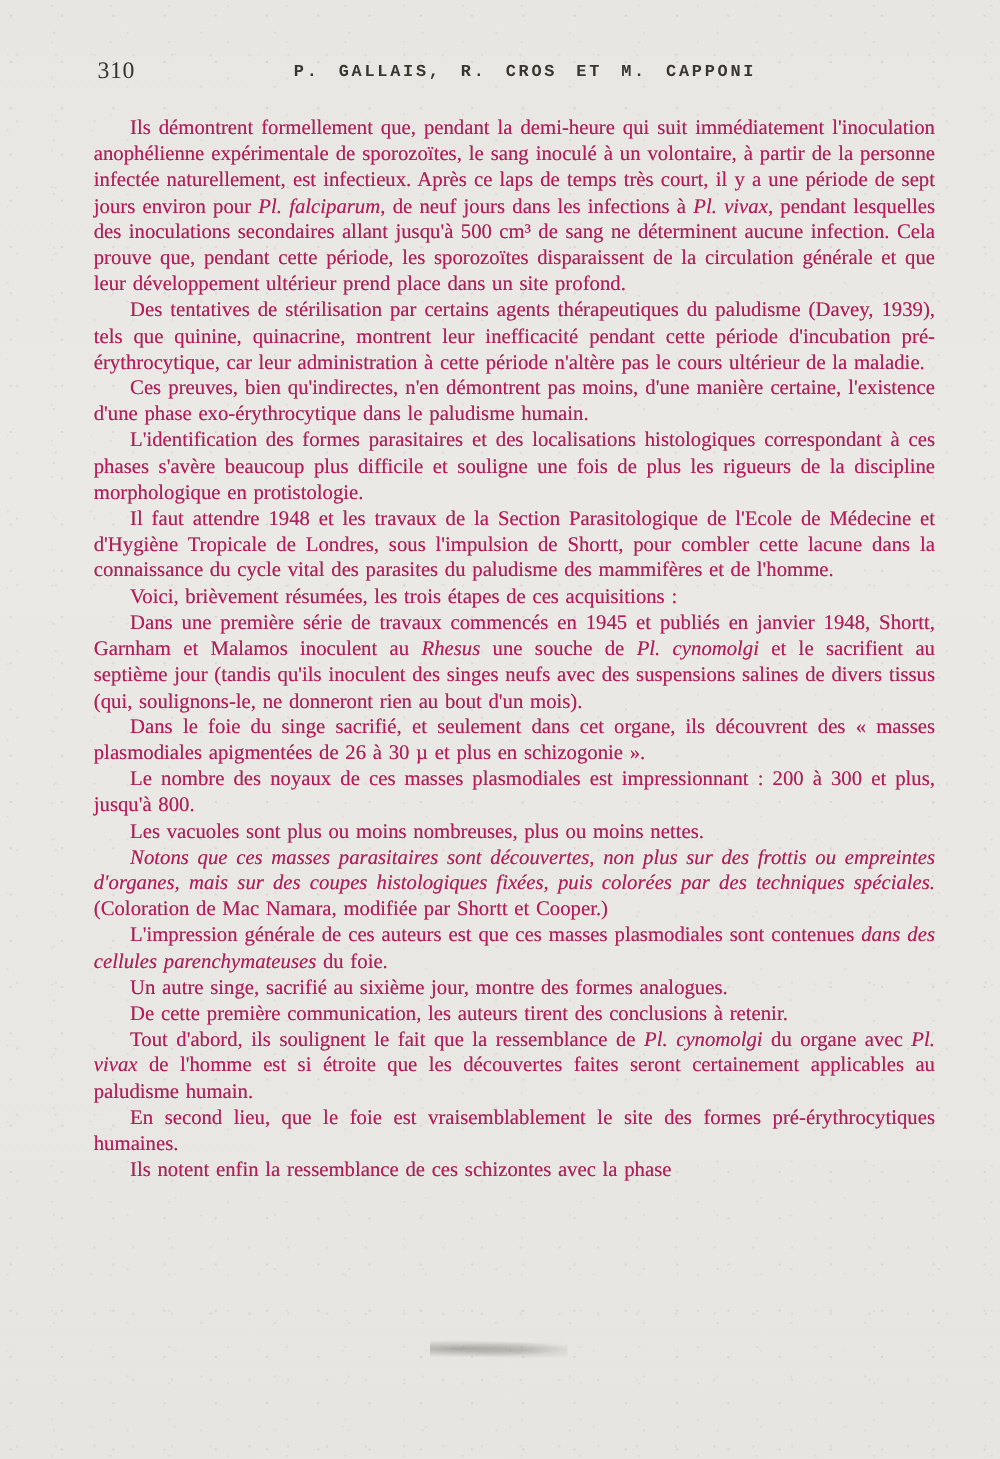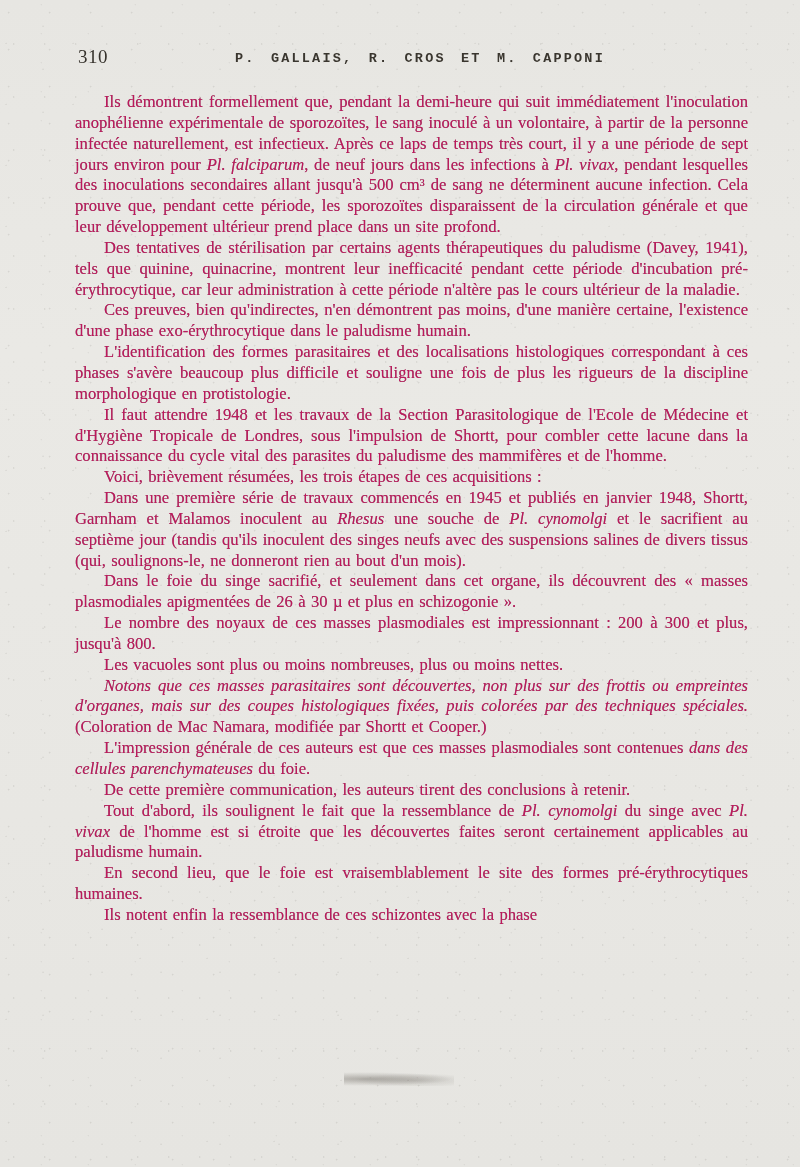--- a/index.html
+++ b/index.html
@@ -83,30 +83,31 @@
   }
 </style>
 </head>
 <body>
 
 <div class="page">
   <div class="page-number">310</div>
   <div class="running-header">P. GALLAIS, R. CROS ET M. CAPPONI</div>
   <div class="page-body">
       <p class="para"><span>Ils démontrent formellement que, pendant la demi-heure qui suit immédiatement l'inoculation anophélienne expérimentale de sporozoïtes, le sang inoculé à un volontaire, à partir de la personne infectée naturellement, est infectieux. Après ce laps de temps très court, il y a une période de sept jours environ pour </span><i>Pl. falciparum</i><span>, de neuf jours dans les infections à </span><i>Pl. vivax</i><span>, pendant lesquelles des inoculations secondaires allant jusqu'à 500 cm³ de sang ne déterminent aucune infection. Cela prouve que, pendant cette période, les sporozoïtes disparaissent de la circulation générale et que leur développement ultérieur prend place dans un site profond.</span></p>
-      <p class="para"><span>Des tentatives de stérilisation par certains agents thérapeutiques du paludisme (Davey, 1941), tels que quinine, quinacrine, montrent leur inefficacité pendant cette période d'incubation pré-érythrocytique, car leur administration à cette période n'altère pas le cours ultérieur de la maladie.</span></p>
+      <p class="para"><span>Des tentatives de stérilisation par certains agents thérapeutiques du paludisme (Davey, 1939), tels que quinine, quinacrine, montrent leur inefficacité pendant cette période d'incubation pré-érythrocytique, car leur administration à cette période n'altère pas le cours ultérieur de la maladie.</span></p>
       <p class="para"><span>Ces preuves, bien qu'indirectes, n'en démontrent pas moins, d'une manière certaine, l'existence d'une phase exo-érythrocytique dans le paludisme humain.</span></p>
       <p class="para"><span>L'identification des formes parasitaires et des localisations histologiques correspondant à ces phases s'avère beaucoup plus difficile et souligne une fois de plus les rigueurs de la discipline morphologique en protistologie.</span></p>
       <p class="para"><span>Il faut attendre 1948 et les travaux de la Section Parasitologique de l'Ecole de Médecine et d'Hygiène Tropicale de Londres, sous l'impulsion de Shortt, pour combler cette lacune dans la connaissance du cycle vital des parasites du paludisme des mammifères et de l'homme.</span></p>
       <p class="para"><span>Voici, brièvement résumées, les trois étapes de ces acquisitions :</span></p>
       <p class="para"><span>Dans une première série de travaux commencés en 1945 et publiés en janvier 1948, Shortt, Garnham et Malamos inoculent au </span><i>Rhesus</i><span> une souche de </span><i>Pl. cynomolgi</i><span> et le sacrifient au septième jour (tandis qu'ils inoculent des singes neufs avec des suspensions salines de divers tissus (qui, soulignons-le, ne donneront rien au bout d'un mois).</span></p>
       <p class="para"><span>Dans le foie du singe sacrifié, et seulement dans cet organe, ils découvrent des « masses plasmodiales apigmentées de 26 à 30 µ et plus en schizogonie ».</span></p>
       <p class="para"><span>Le nombre des noyaux de ces masses plasmodiales est impressionnant : 200 à 300 et plus, jusqu'à 800.</span></p>
       <p class="para"><span>Les vacuoles sont plus ou moins nombreuses, plus ou moins nettes.</span></p>
       <p class="para"><i>Notons que ces masses parasitaires sont découvertes, non plus sur des frottis ou empreintes d'organes, mais sur des coupes histologiques fixées, puis colorées par des techniques spéciales.</i><span> (Coloration de Mac Namara, modifiée par Shortt et Cooper.)</span></p>
       <p class="para"><span>L'impression générale de ces auteurs est que ces masses plasmodiales sont contenues </span><i>dans des cellules parenchymateuses</i><span> du foie.</span></p>
+      <p class="para"><span>Un autre singe, sacrifié au sixième jour, montre des formes analogues.</span></p>
       <p class="para"><span>De cette première communication, les auteurs tirent des conclusions à retenir.</span></p>
-      <p class="para"><span>Tout d'abord, ils soulignent le fait que la ressemblance de </span><i>Pl. cynomolgi</i><span> du singe avec </span><i>Pl. vivax</i><span> de l'homme est si étroite que les découvertes faites seront certainement applicables au paludisme humain.</span></p>
+      <p class="para"><span>Tout d'abord, ils soulignent le fait que la ressemblance de </span><i>Pl. cynomolgi</i><span> du organe avec </span><i>Pl. vivax</i><span> de l'homme est si étroite que les découvertes faites seront certainement applicables au paludisme humain.</span></p>
       <p class="para"><span>En second lieu, que le foie est vraisemblablement le site des formes pré-érythrocytiques humaines.</span></p>
       <p class="para"><span>Ils notent enfin la ressemblance de ces schizontes avec la phase</span></p>
     </div>
   <div class="scan-smudge"></div>
 </div>
 
 </body></html>

